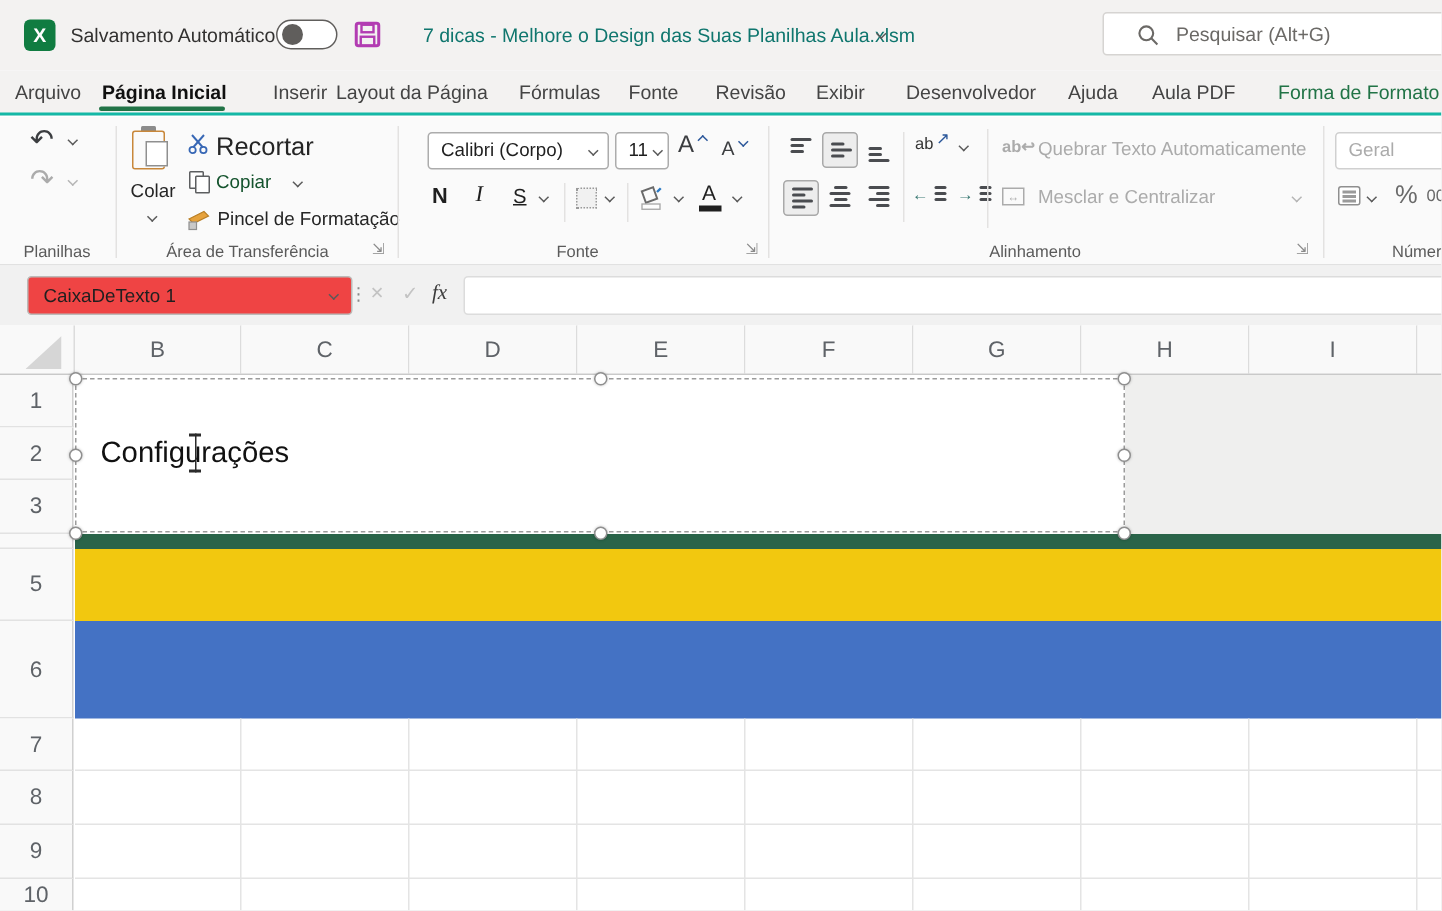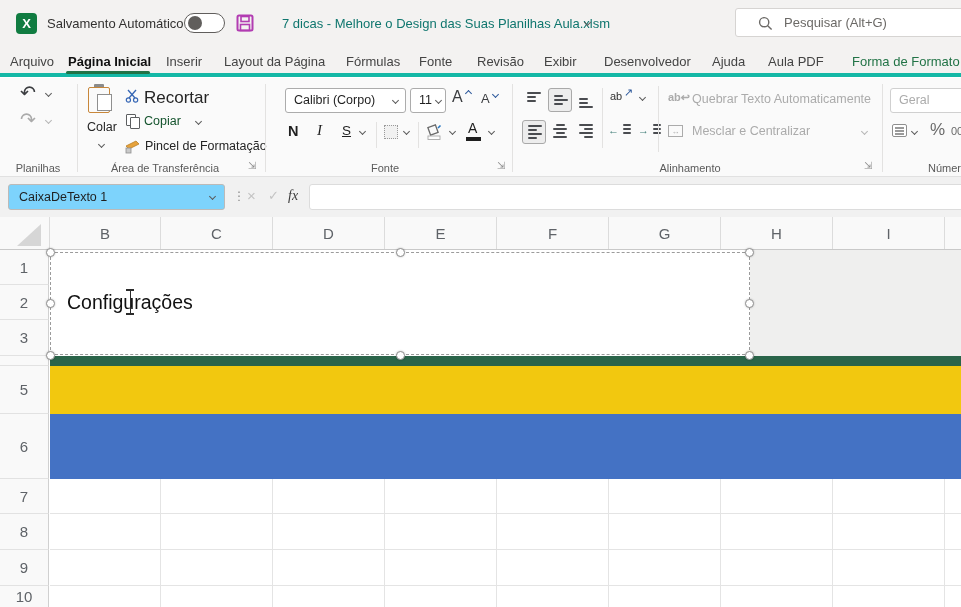--- a/index.html
+++ b/index.html
@@ -17,21 +17,21 @@
              color:#fff; font-weight:bold; font-size:13px; display:flex; align-items:center; justify-content:center; }
   .autosave-label { left:47px; top:16px; font-size:13px; color:#323130; }
   .toggle { left:184px; top:13px; width:41px; height:20px; border:1px solid #605e5c; border-radius:10px; background:#fff; }
   .toggle .knob { position:absolute; left:3px; top:2px; width:14px; height:14px; border-radius:50%; background:#605e5c; }
   .doc-title { left:282px; top:16px; font-size:13px; color:#0f766e; white-space:nowrap; }
   .title-caret { left:585px; top:20px; }
   .searchbox { left:735px; top:8px; width:300px; height:29px; background:#fff; border:1px solid #d6d4d2; border-radius:3px; }
   .search-text { position:absolute; left:48px; top:6px; font-size:13px; color:#6b6966; }
 
   
-  .tabrow { left:0; top:47px; width:961px; height:30px; background:#f3f2f1; border-bottom:4px solid #14b8a6; }
+  .tabrow { left:0; top:47px; width:961px; height:30px; background:#f3f2f1; border-bottom:2px solid #14b8a6; }
   .rtab { position:absolute; top:7px; font-size:13px; color:#444; white-space:nowrap; }
   .rtab.active { color:#101010; font-weight:bold; }
   .rtab.contextual { color:#217346; }
   .tab-underline { left:66px; top:71px; width:84px; height:3px; background:#217346; border-radius:2px; }
 
   
   .ribbon { left:0; top:78px; width:961px; height:99px; background:#fafafa; border-bottom:1px solid #e1e1e1; }
   .vsep { position:absolute; top:6px; width:1px; height:88px; background:#e3e2e1; }
   .grouplabel { position:absolute; top:84px; font-size:11px; color:#5a5a5a; text-align:center; }
   .launcher { position:absolute; top:82px; font-size:10px; color:#8a8a8a; }
@@ -51,21 +51,21 @@
 
   
   .clip-body { position:absolute; width:22px; height:26px; border:1.6px solid #c8873a; border-radius:2px; background:#fafafa; }
   .clip-top  { position:absolute; width:10px; height:5px; background:#8b8b8b; border-radius:1px; }
   .clip-page { position:absolute; width:15px; height:17px; background:#fff; border:1px solid #8f8f8f; }
 
   .copy-icon b { position:absolute; width:10px; height:12px; border:1.2px solid #5c5e60; background:#fff; border-radius:1px; }
 
   
   .fbar { left:0; top:177px; width:961px; height:40px; background:#f1f1f1; }
-  .namebox { position:absolute; left:8px; top:7px; width:217px; height:26px; background:#7dd3fc; border:1px solid #bcbab8; border-radius:3px;text-align:center; }
+  .namebox { position:absolute; left:18px; top:7px; width:217px; height:26px; background:#ef4444; border:1px solid #bcbab8; border-radius:3px;text-align:center; }
   .fx-input { position:absolute; left:309px; top:7px; width:660px; height:26px; background:#fff; border:1px solid #dcdcdc; border-radius:3px; font-size:13px; padding:0 6px; }
 
   
   .colhead { position:absolute; top:217px; height:32px; border-right:1px solid #dcdcdc; background:#f9f9f9;
              display:flex; align-items:center; justify-content:center; font-size:15px; color:#5f6368; }
   .rowhead { position:absolute; left:0; width:49px; background:#f9f9f9; border-bottom:1px solid #e2e2e2; border-right:1px solid #d0d0d0;
              display:flex; align-items:center; justify-content:center; font-size:15px; color:#5f6368; }
   .gridline { position:absolute; background:#e4e4e4; }
   .band { position:absolute; left:50px; width:911px; }
 
@@ -100,21 +100,21 @@
         <circle cx="6.2" cy="6.2" r="4.6" fill="none" stroke="#6b6966" stroke-width="1.4"></circle>
         <line x1="9.7" y1="9.7" x2="13.6" y2="13.6" stroke="#6b6966" stroke-width="1.4"></line>
       </svg>
       <span class="search-text">Pesquisar (Alt+G)</span>
     </div>
   </div>
 
   <div class="abs tabrow">
     <span class="rtab" style="left:10px">Arquivo</span>
     <span class="rtab active" style="left:68px">Página Inicial</span>
-    <span class="rtab" style="left:166px">Inserir</span>
+    <span class="rtab" style="left:182px">Inserir</span>
     <span class="rtab" style="left:224px">Layout da Página</span>
     <span class="rtab" style="left:346px">Fórmulas</span>
     <span class="rtab" style="left:419px">Fonte</span>
     <span class="rtab" style="left:477px">Revisão</span>
     <span class="rtab" style="left:544px">Exibir</span>
     <span class="rtab" style="left:604px">Desenvolvedor</span>
     <span class="rtab" style="left:712px">Ajuda</span>
     <span class="rtab" style="left:768px">Aula PDF</span>
     <span class="rtab contextual" style="left:852px">Forma de Formato</span>
   </div>

